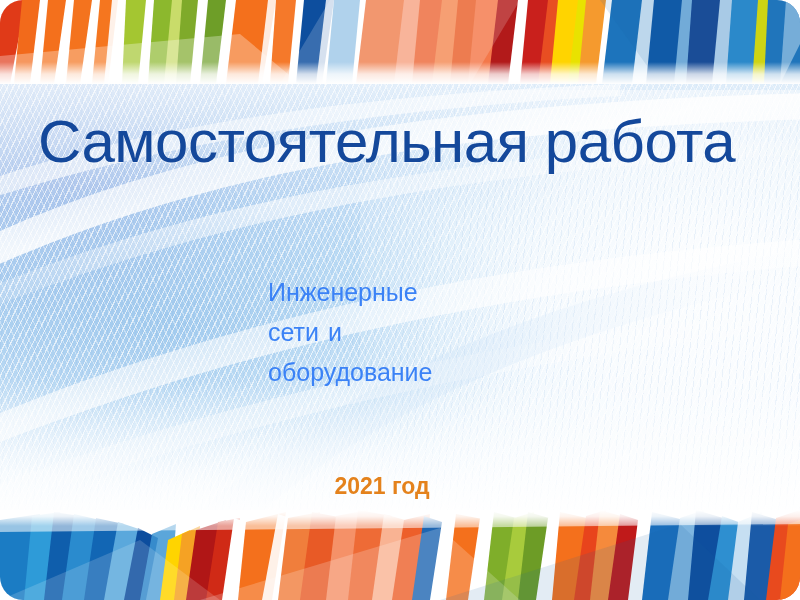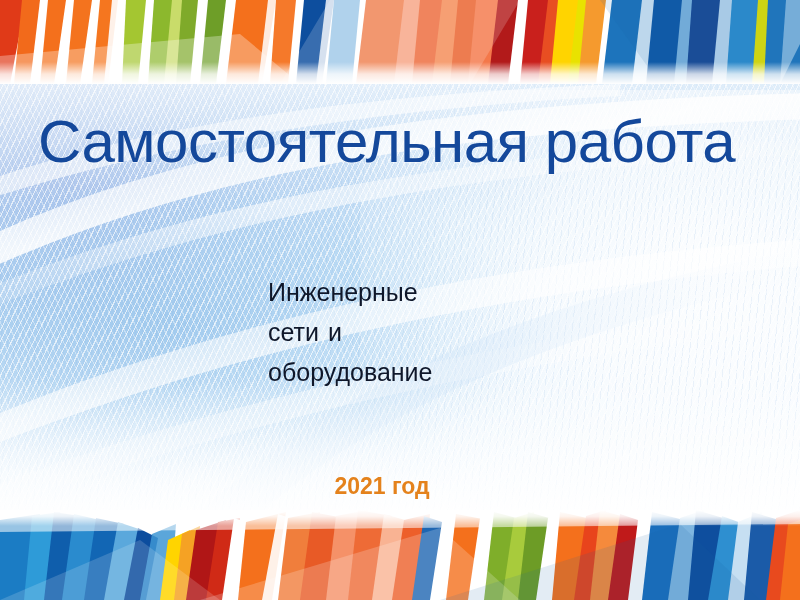--- a/index.html
+++ b/index.html
@@ -10,20 +10,21 @@
     overflow:hidden;
     background:#ffffff;
     font-family:"Liberation Sans", sans-serif;
   }
 
   #slide {
     position:relative;
     width:800px; height:600px;
     overflow:hidden;
     background:#ffffff;
+    border-radius:23px;
   }
 
   
   .bg-base {
     position:absolute; inset:0;
     background:
       linear-gradient(170deg,
         #e7f0fb 0%,
         #cfe3f7 14%,
         #bcd9f4 28%,
@@ -147,21 +148,21 @@
     text-shadow:0 1px 1px rgba(255,255,255,0.55);
   }
 
   .subtitle {
     position:absolute;
     left:268px; top:272px;
     width:186px;
     font-size:25px;
     line-height:40px;
     font-weight:400;
-    color:#0f172a;
+    color:#3b82f6;
     word-spacing:2px;
   }
 
   .year {
     position:absolute;
     left:0; right:0; top:473px;
     text-align:center;
     font-size:23px;
     color:#E4821C;
     font-weight:700;

